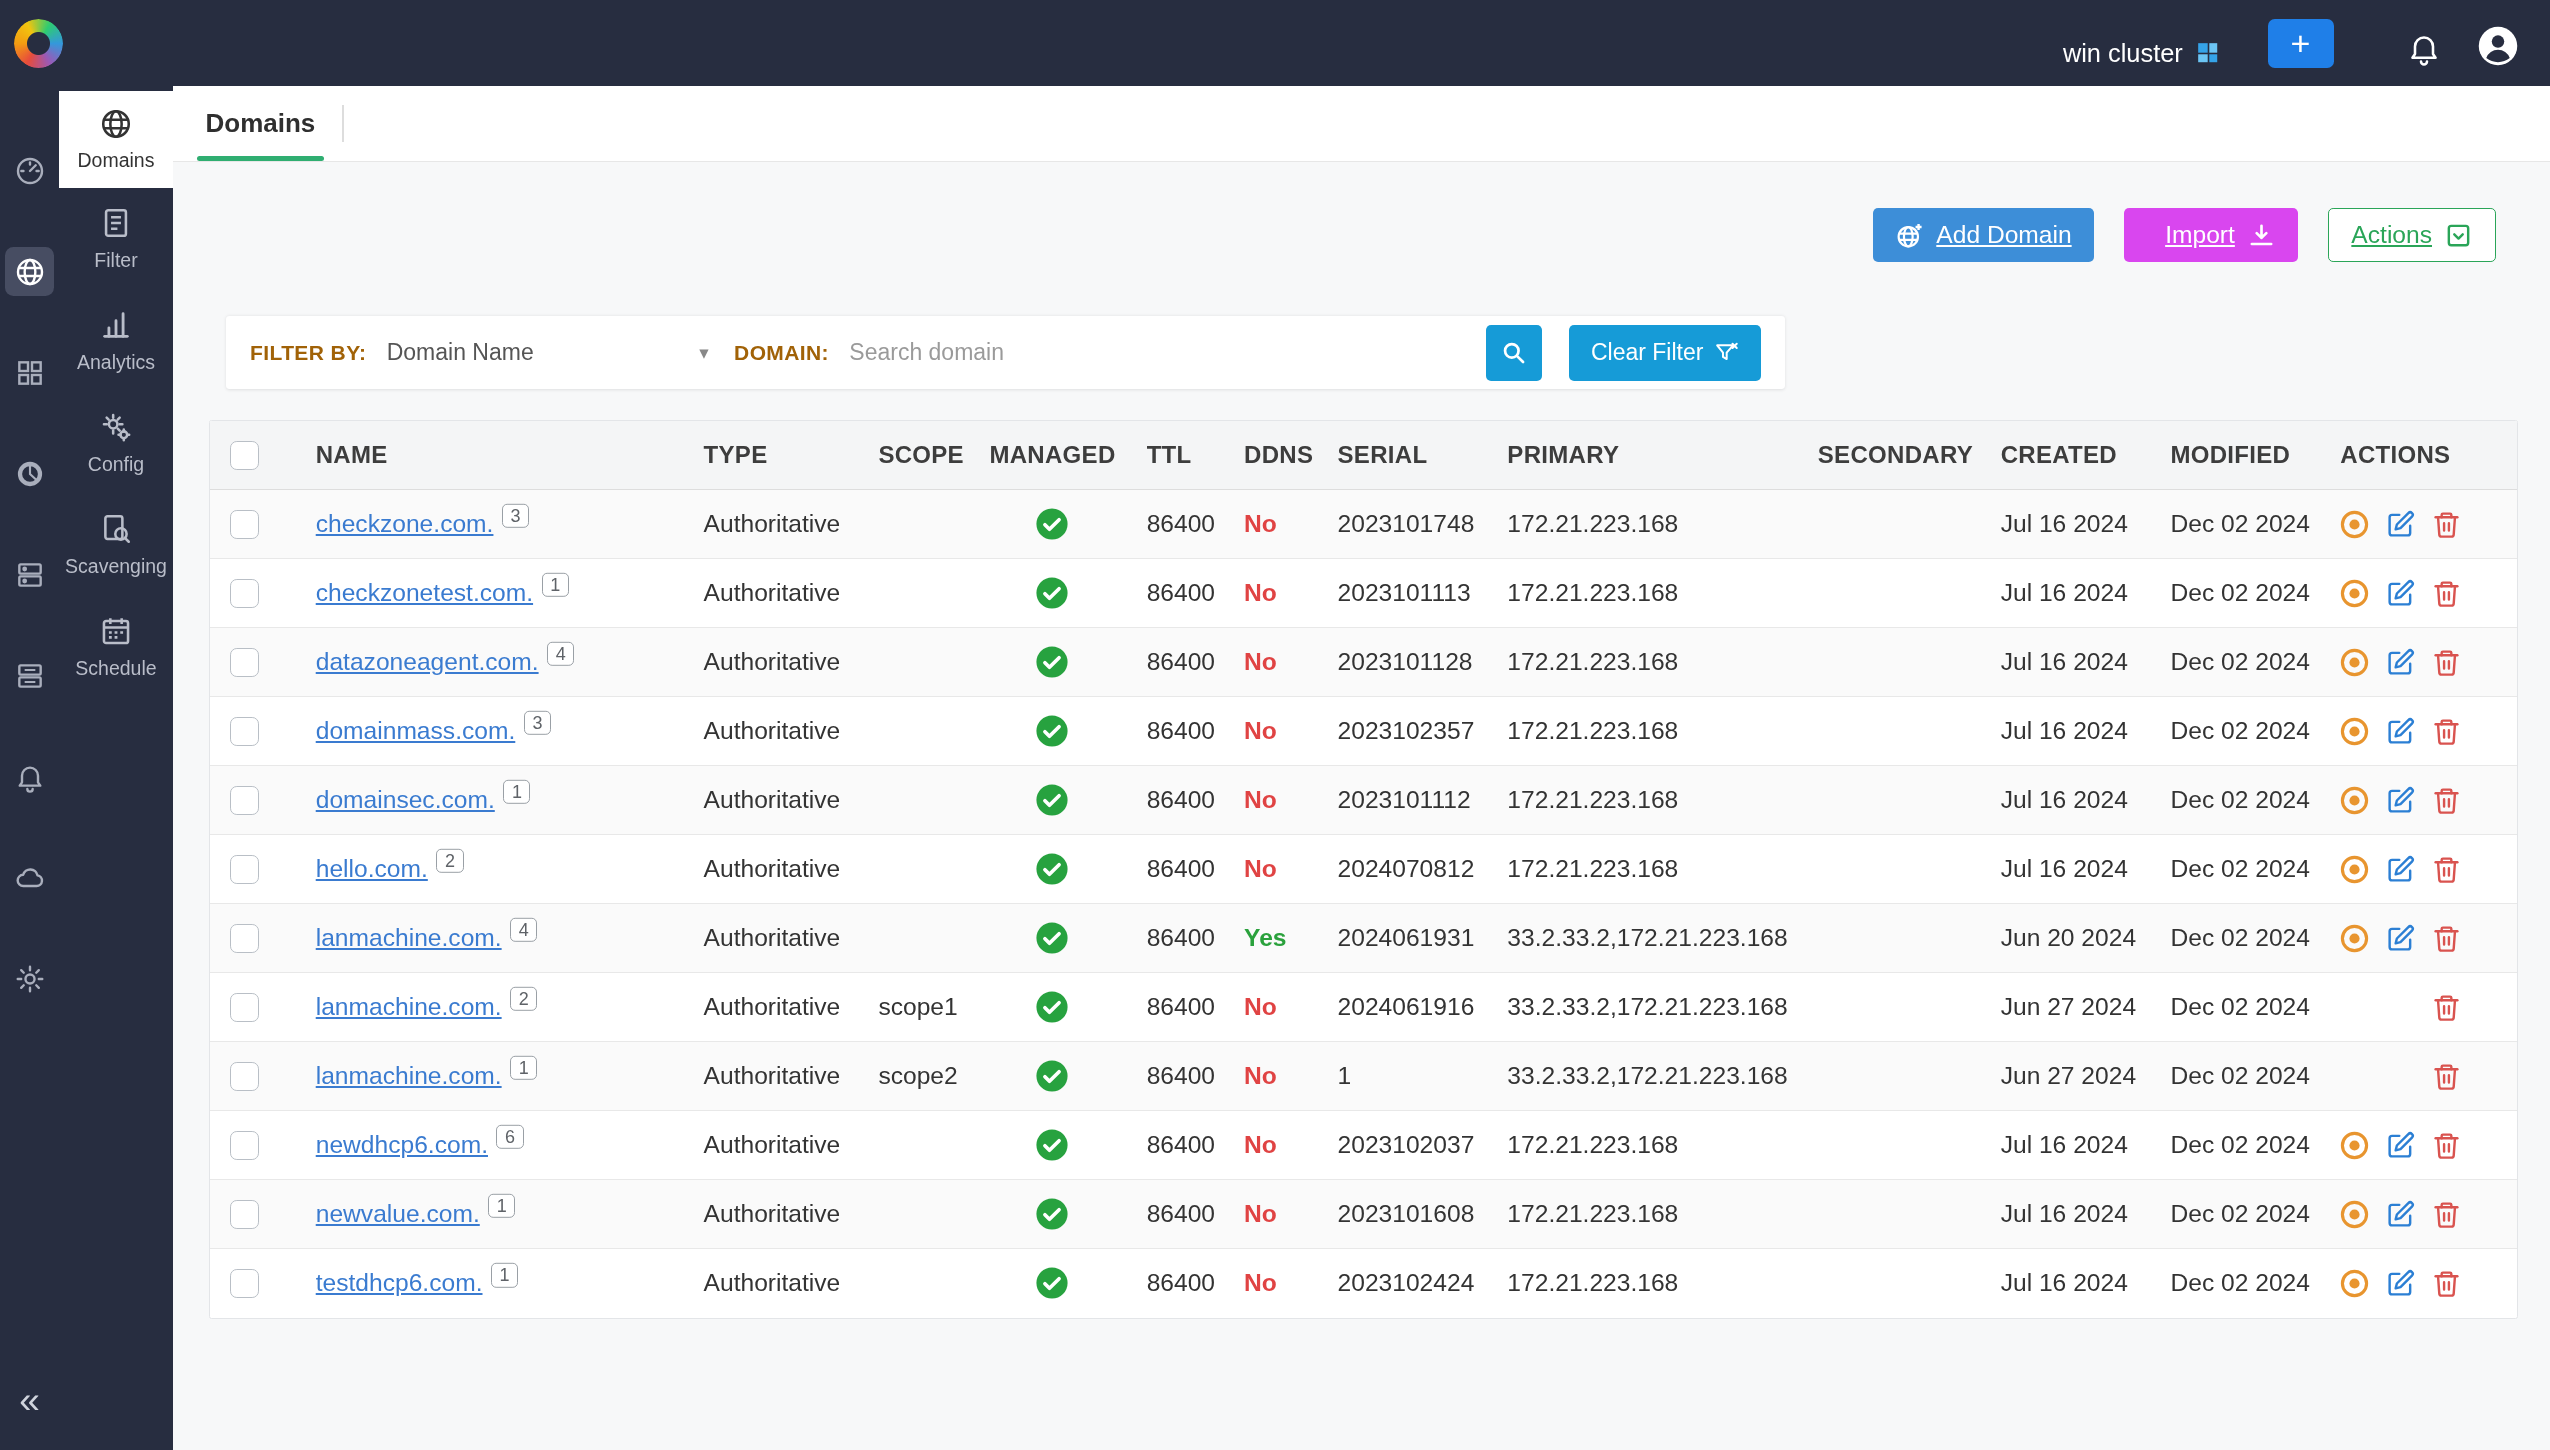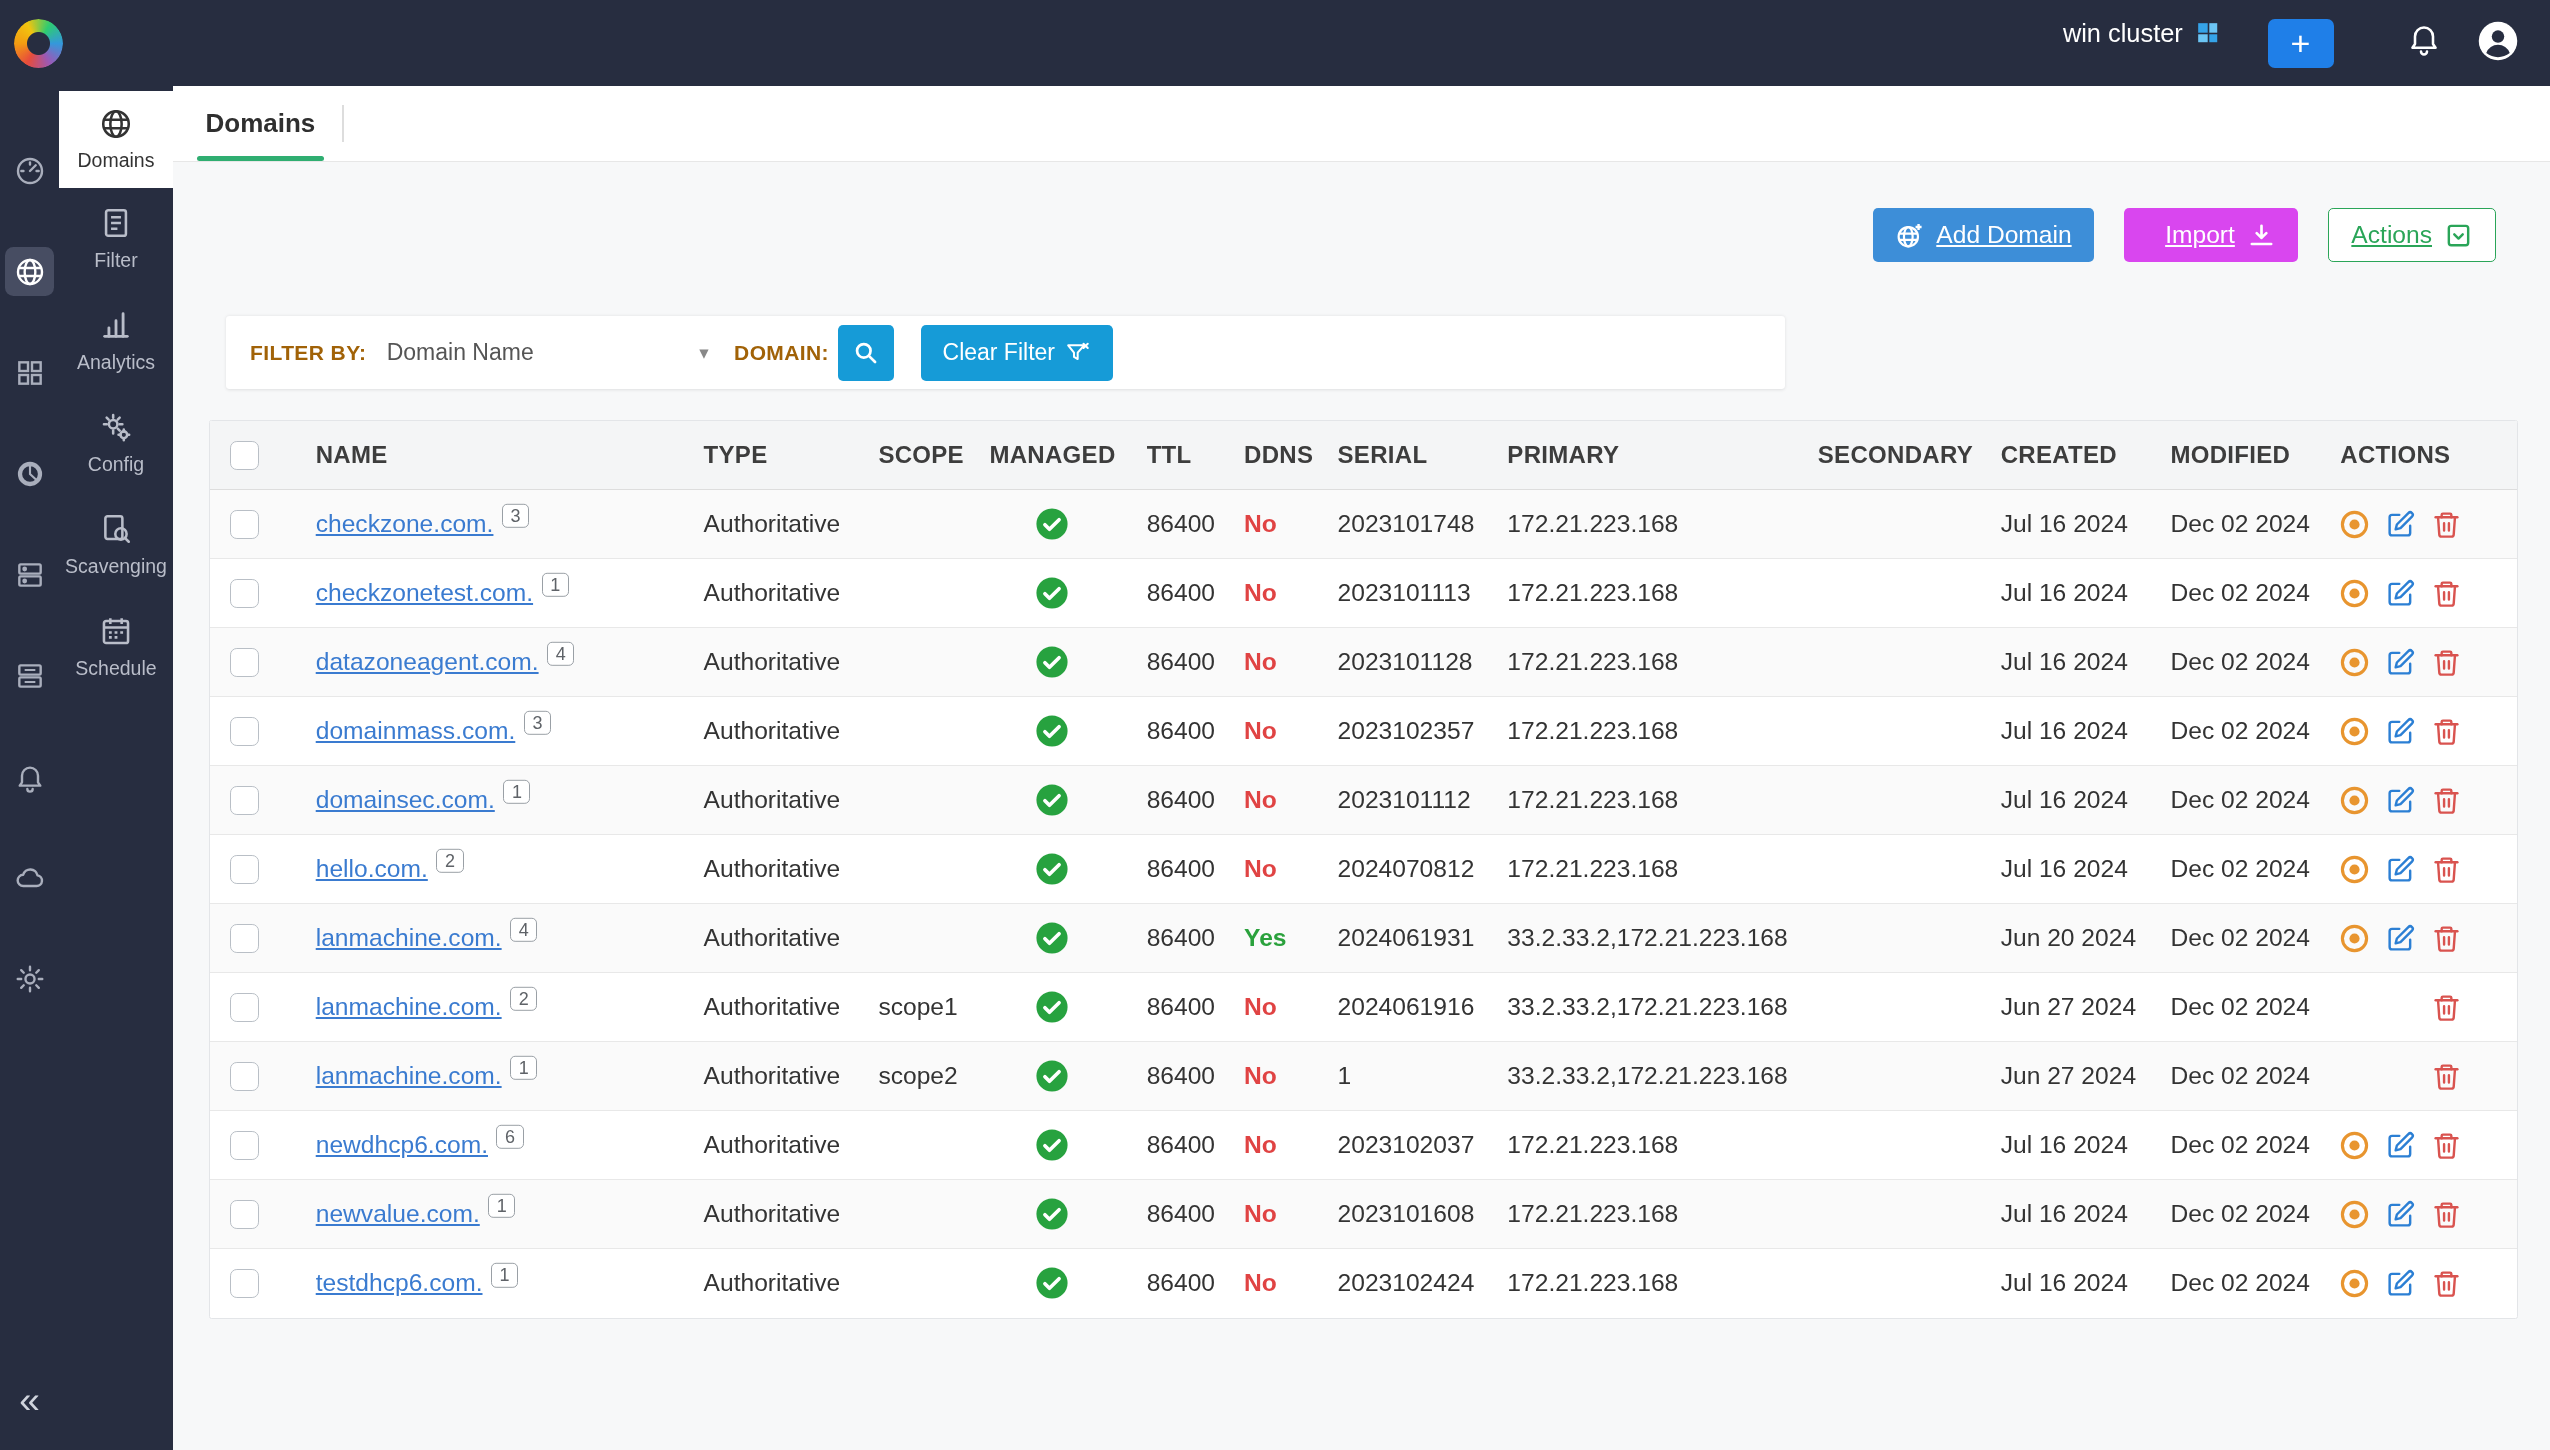--- a/index.html
+++ b/index.html
@@ -7,21 +7,21 @@
   body { font-family:"Liberation Sans","DejaVu Sans",sans-serif; color:#333; background:#f5f6f7; }
 
   .app { width:2550px; height:1451px; display:flex; flex-direction:column; }
 
   
   .topbar { height:86px; background:#272d40; display:flex; align-items:center; padding:0 30.5px 0 10.2px; flex:0 0 auto; }
   .logo { width:49px; height:49px; border-radius:50%; margin-left:3.4px;
     background:conic-gradient(from 210deg,#e74c3c,#f39c12,#f1c40f,#2ecc71,#3498db,#9b59b6,#e74c3c);
     -webkit-mask:radial-gradient(circle,transparent 0 11px,#000 12px);
             mask:radial-gradient(circle,transparent 0 11px,#000 12px); }
-  .topbar-right { margin-left:auto; display:flex; align-items:flex-start; gap:32px; }
+  .topbar-right { margin-left:auto; display:flex; align-items:flex-end; gap:32px; }
   .cluster { display:flex; align-items:center; gap:12px; color:#fff; font-size:25.4px; cursor:pointer; }
   .cluster svg { width:25.4px; height:25.4px; }
   .plus-btn { width:66px; height:49px; background:#1f7fe8; color:#fff; font-size:34px; line-height:1;
     border:none; border-radius:6.8px; display:grid; place-items:center; cursor:pointer; margin-left:15.3px; }
   .bell-btn { width:39px; height:39px; color:#fff; display:grid; place-items:center; cursor:pointer; margin-left:39px; }
   .bell-btn svg { width:36px; height:36px; }
   .avatar { width:44px; height:44px; cursor:pointer; }
   .avatar svg { width:44px; height:44px; }
 
   
@@ -297,20 +297,21 @@
           </button>
         </div>
 
         <div class="filter-card">
           <span class="flabel">FILTER BY:</span>
           <div class="fselect">
             <span>Domain Name</span>
             <span class="caret">▾</span>
           </div>
           <span class="flabel">DOMAIN:</span>
+          <input class="fsearch" type="text" placeholder="Search domain" style="">
           <button class="search-btn">
             <svg viewBox="0 0 24 24" fill="none" stroke="#fff" stroke-width="2.4" stroke-linecap="round">
                 <circle cx="10.5" cy="10.5" r="6"></circle>
                 <path d="M15 15l5.5 5.5"></path>
               </svg>
           </button>
           <button class="clear-btn">
             <span>Clear Filter</span>
             <svg viewBox="0 0 24 24" fill="none" stroke="#fff" stroke-width="1.9" stroke-linejoin="round">
                 <path d="M3 5h15l-6 7v6l-3.5-2v-4L3 5z"></path>

